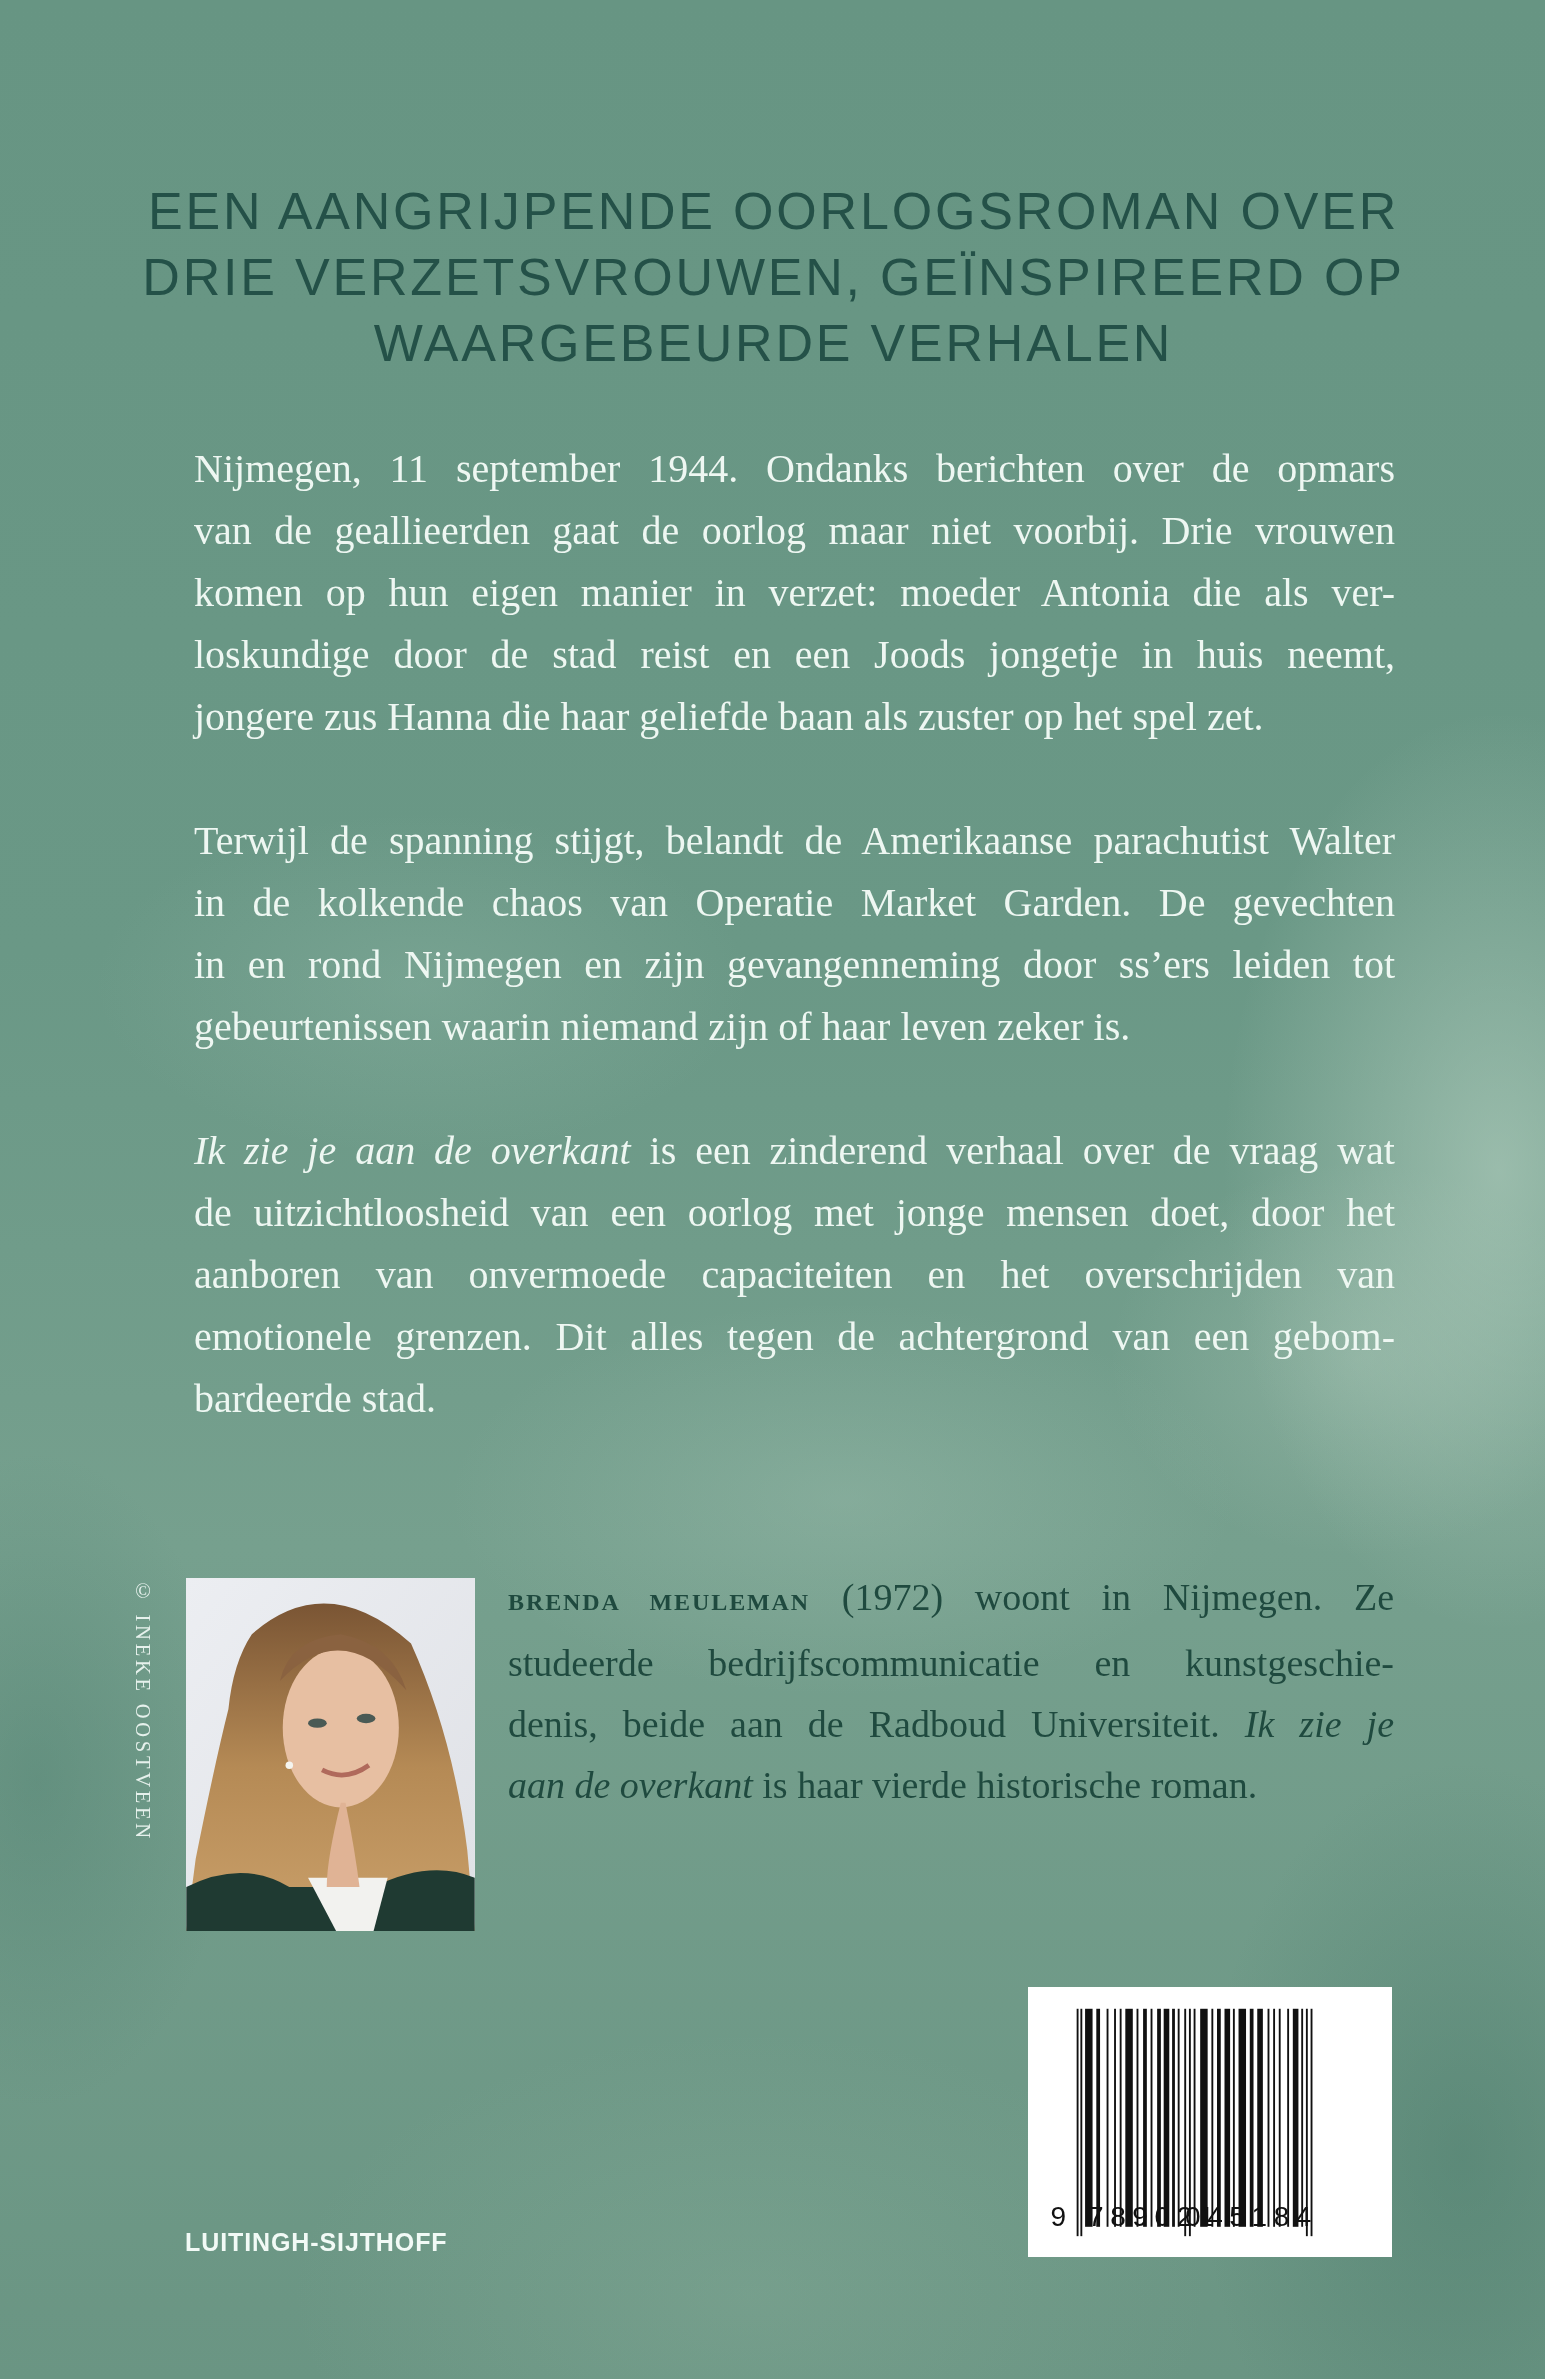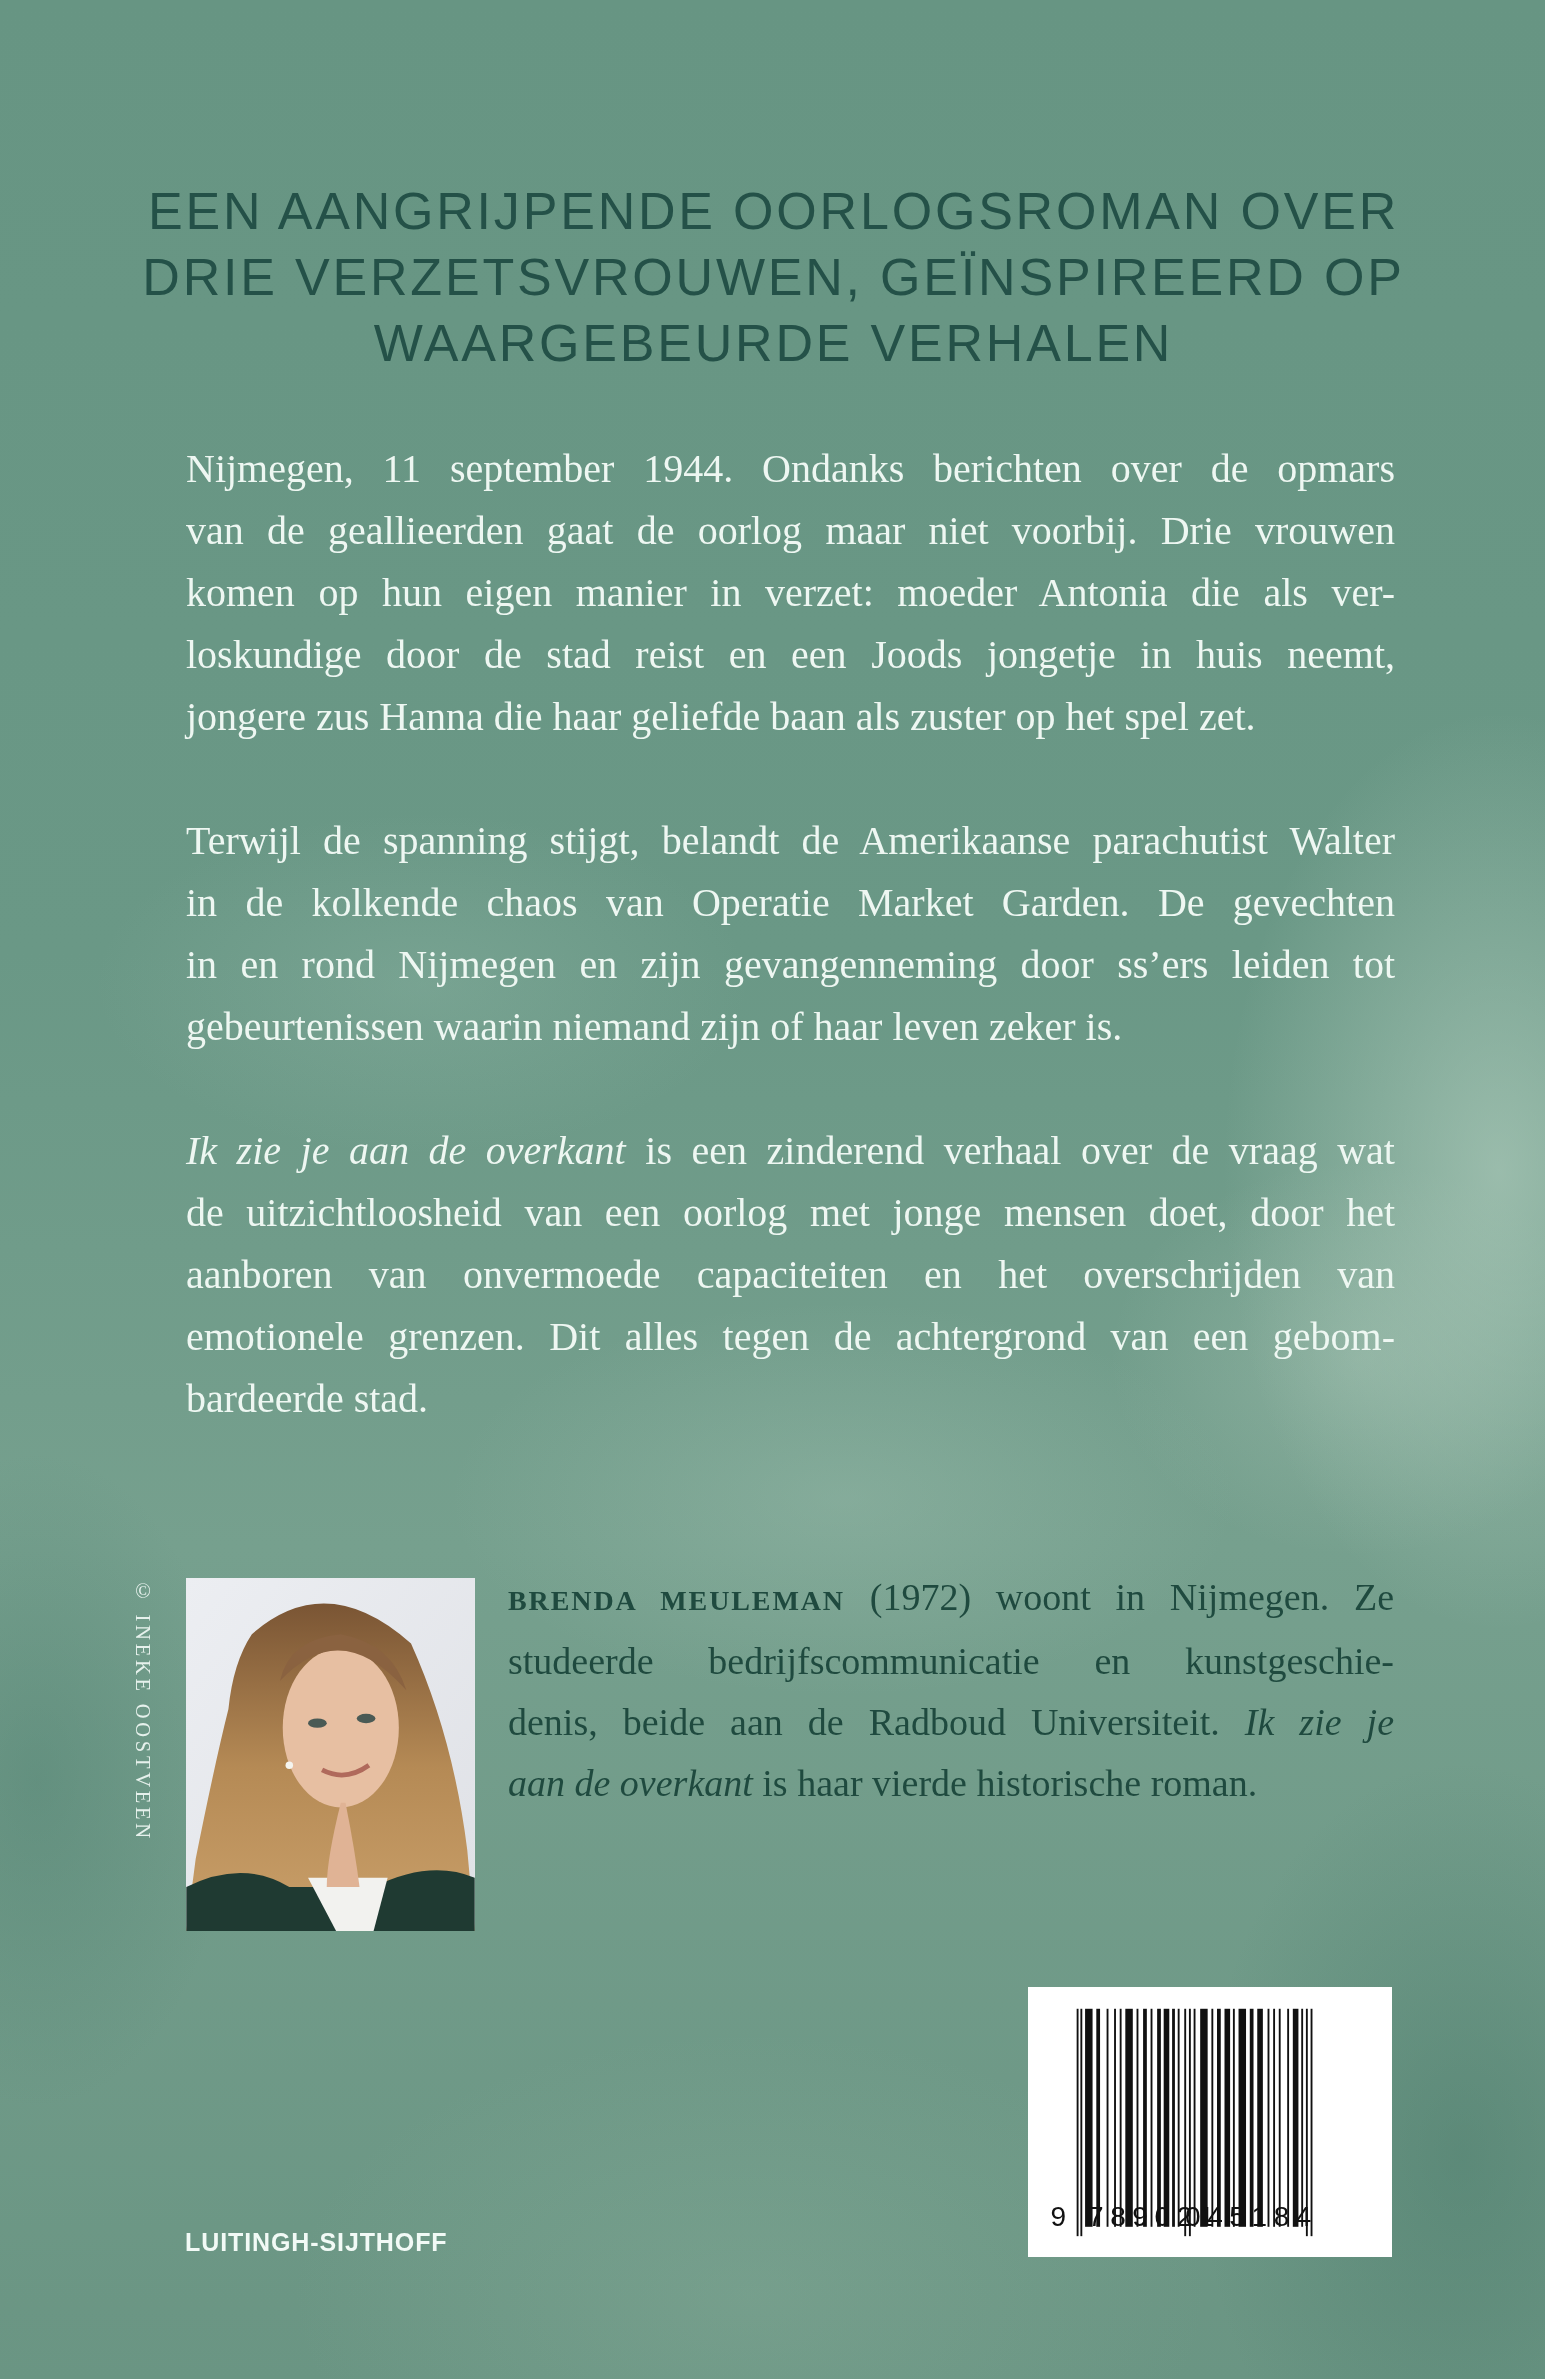--- a/index.html
+++ b/index.html
@@ -26,41 +26,41 @@
     font-family: "Liberation Sans", "DejaVu Sans", sans-serif;
     font-size: 52px; line-height: 66px; letter-spacing: 2.8px;
     text-transform: uppercase;
   }
   .heading div { white-space: nowrap; }
   .body-text {
     position: absolute; left: 186px; width: 1209px; top: 438px;
     color: #eef7f2; font-size: 40px; line-height: 62px;
     text-align: justify;
   }
-  .body-text p { margin: 0 0 62px 0; }
+  .body-text p { margin: 0 0 62px 8px; }
   .body-text .line { display: block; text-align: justify; text-align-last: justify; white-space: nowrap; }
   .body-text .line.last { text-align-last: left; }
   .ital { font-style: italic; }
   .credit {
     position: absolute; left: 131px; top: 1580px;
     writing-mode: vertical-rl;
     color: #e6f1ec; font-size: 20.6px; letter-spacing: 3.7px;
     text-transform: uppercase;
   }
   .photo {
     position: absolute; left: 186px; top: 1578px; width: 289px; height: 353px;
     background: #e9ebee; overflow: hidden;
   }
   .bio {
     position: absolute; left: 508px; width: 886px; top: 1567px;
     color: #1f4a3f; font-size: 38px; line-height: 61px;
   }
   .bio .line { display: block; white-space: nowrap; text-align: justify; text-align-last: justify; }
   .bio .line.last { text-align-last: left; }
-  .author-name { font-weight: bold; font-size: 28px; letter-spacing: 1.9px; text-transform: uppercase; }
+  .author-name { font-weight: bold; font-size: 24px; letter-spacing: 1.9px; text-transform: uppercase; }
   .publisher {
     position: absolute; left: 185px; top: 2228px;
     color: #f2faf6; font-family: "Liberation Sans", "DejaVu Sans", sans-serif;
     font-weight: bold; font-size: 25px; letter-spacing: 0.9px;
   }
   .barcode {
     position: absolute; left: 1028px; top: 1987px; width: 364px; height: 270px;
     background: #ffffff;
   }
   .barcode svg { position: absolute; left: 0; top: 0; }

